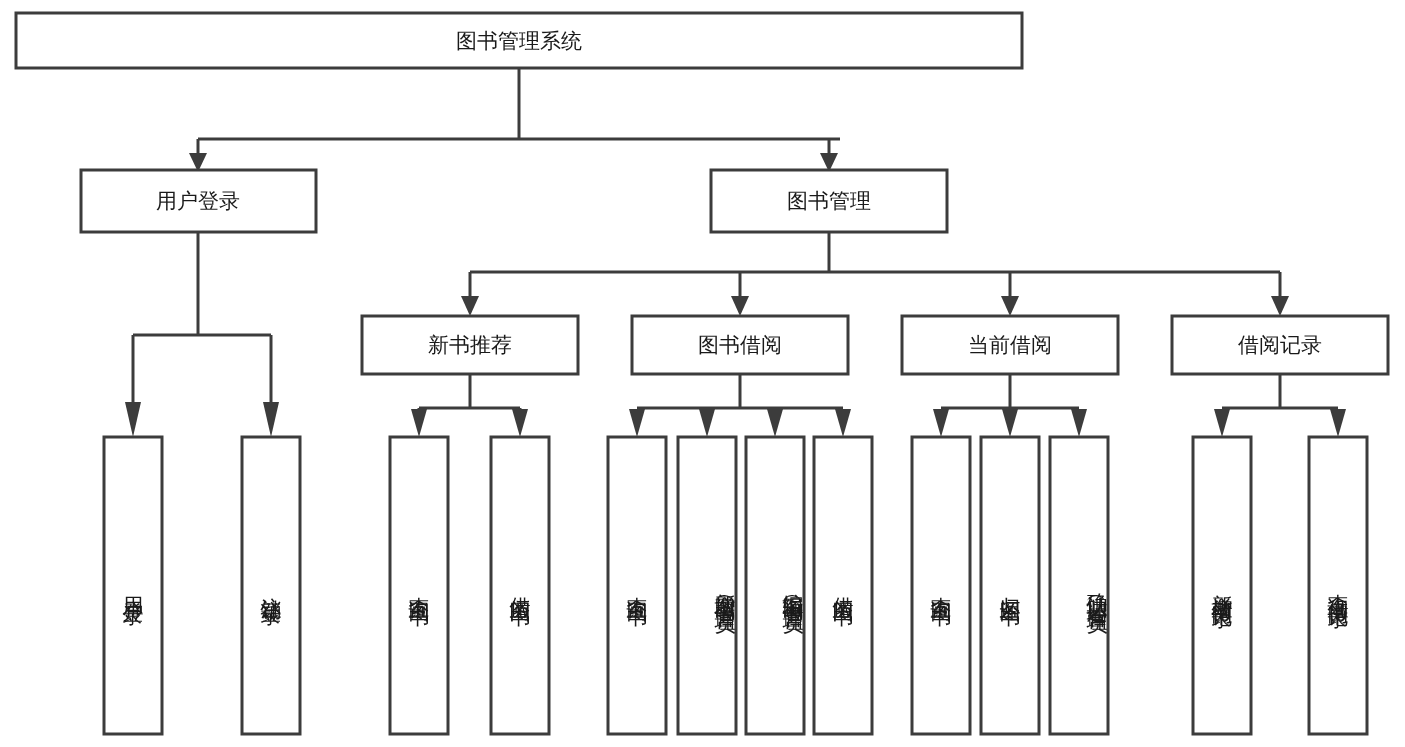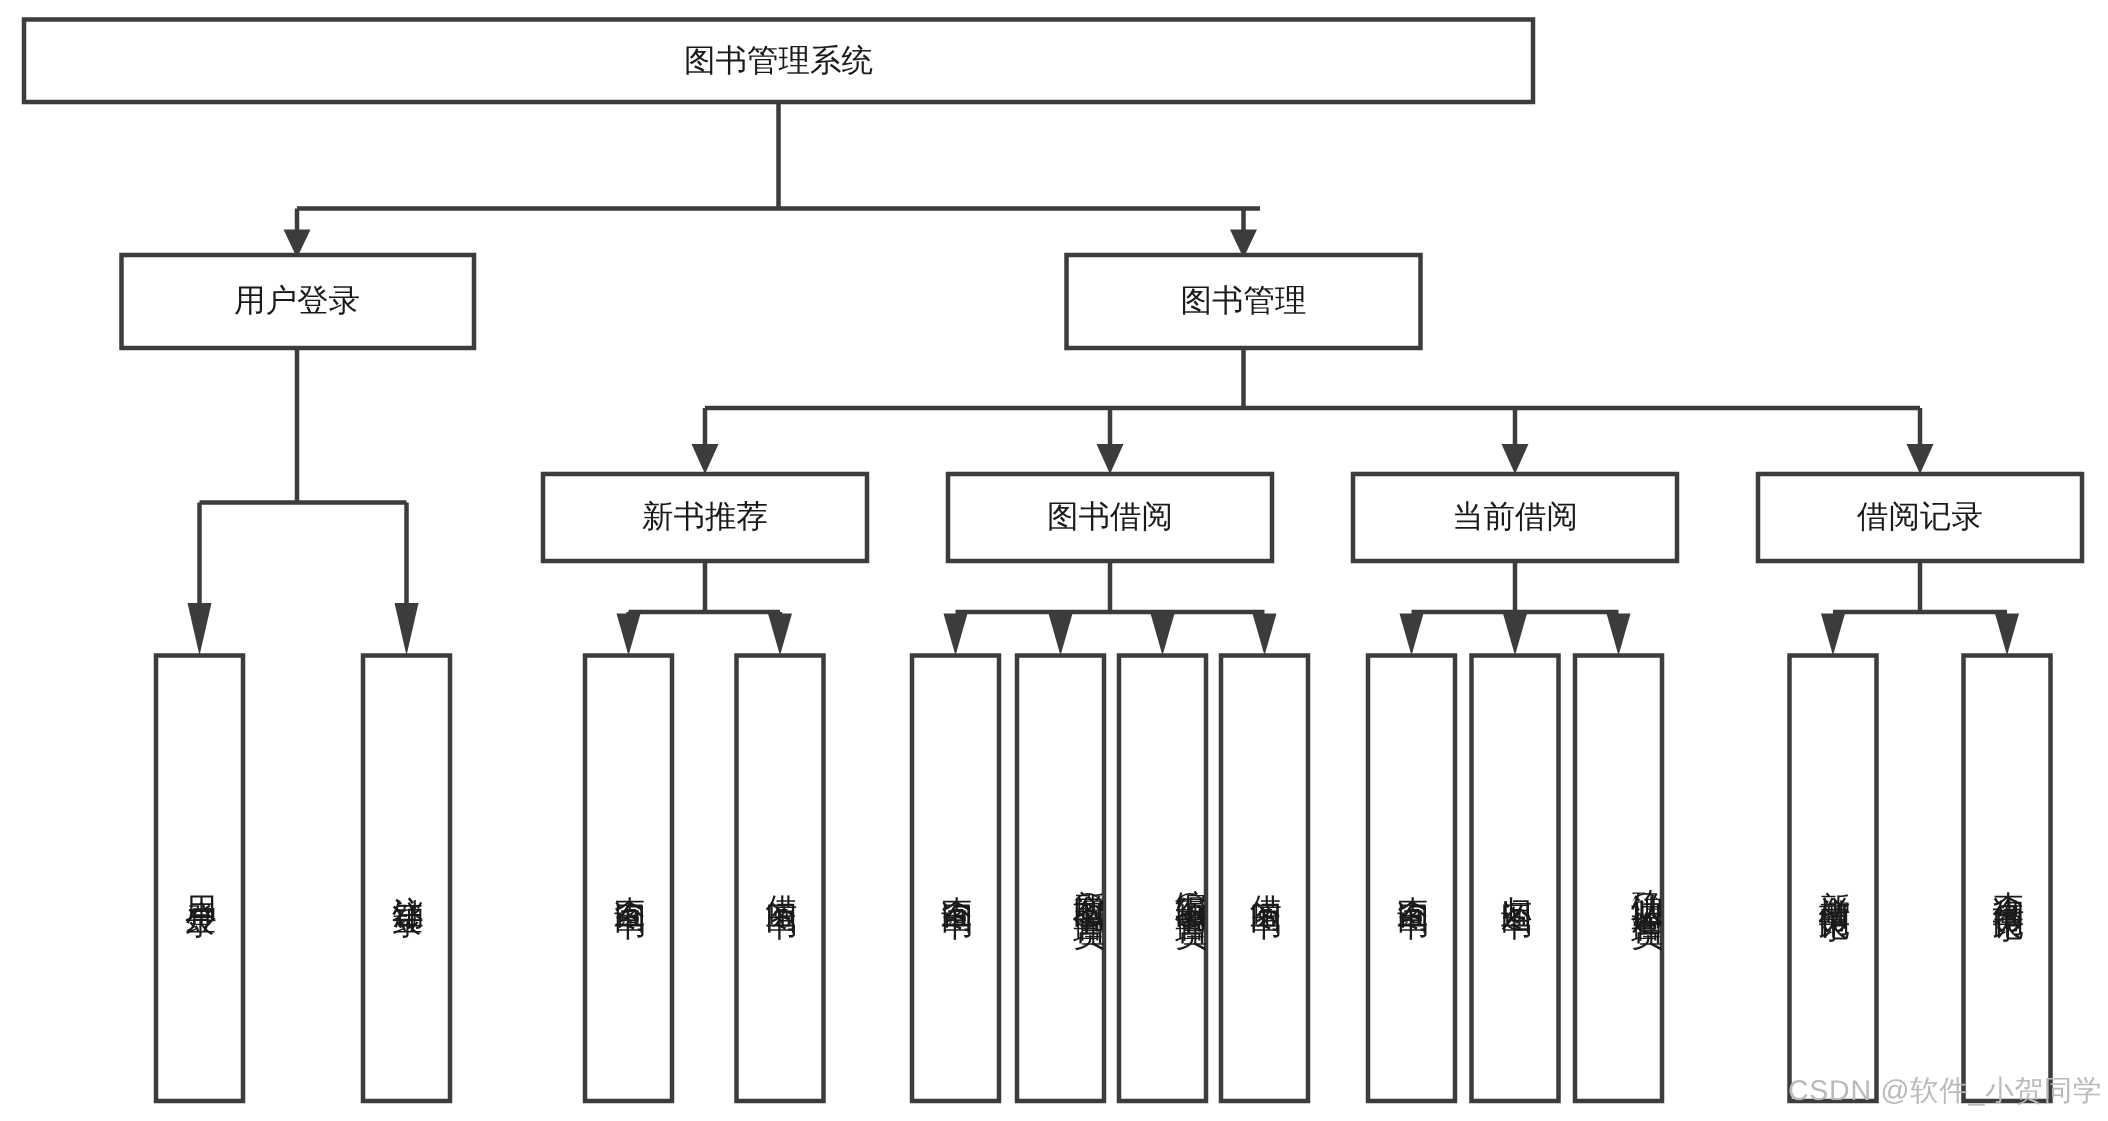--- a/index.html
+++ b/index.html
@@ -196,15 +196,14 @@
   <div class="node-label-v" style="left:746px; top:437px; width:58px; height:297px; align-items:flex-start; padding-top:8px; box-sizing:border-box;">编辑图书（管理员）</div>
   <div class="node-label-v" style="left:814px; top:437px; width:58px; height:297px;">借阅图书</div>
 
   <div class="node-label-v" style="left:912px; top:437px; width:58px; height:297px;">查询图书</div>
   <div class="node-label-v" style="left:981px; top:437px; width:58px; height:297px;">归还图书</div>
   <div class="node-label-v" style="left:1050px; top:437px; width:58px; height:297px; align-items:flex-start; padding-top:8px; box-sizing:border-box;">确认归还（管理员）</div>
 
   <div class="node-label-v" style="left:1193px; top:437px; width:58px; height:297px;">新增借阅记录</div>
   <div class="node-label-v" style="left:1309px; top:437px; width:58px; height:297px;">查询借阅记录</div>
 
-  <div class="watermark" style="left:1192px; top:714px;">CSDN @软件_小贺同学</div>
 
 </div>
 
 </body></html>

